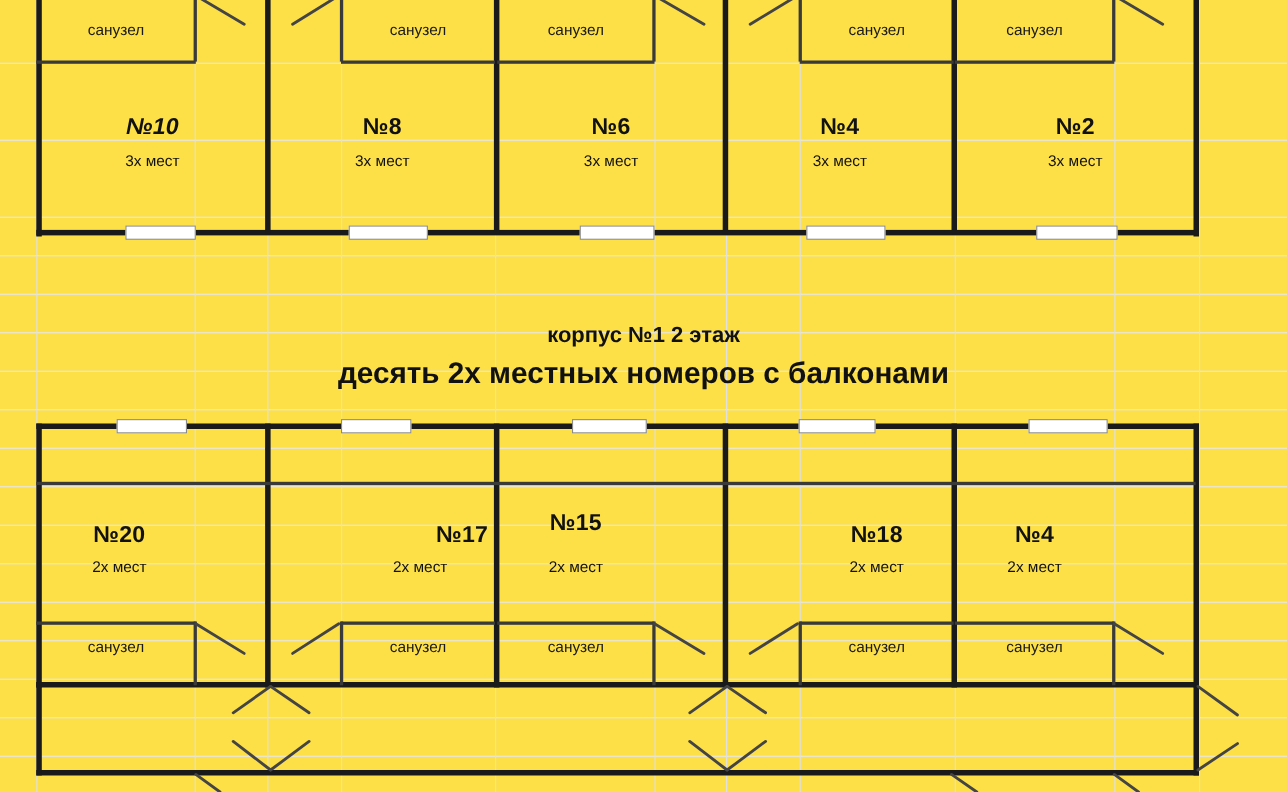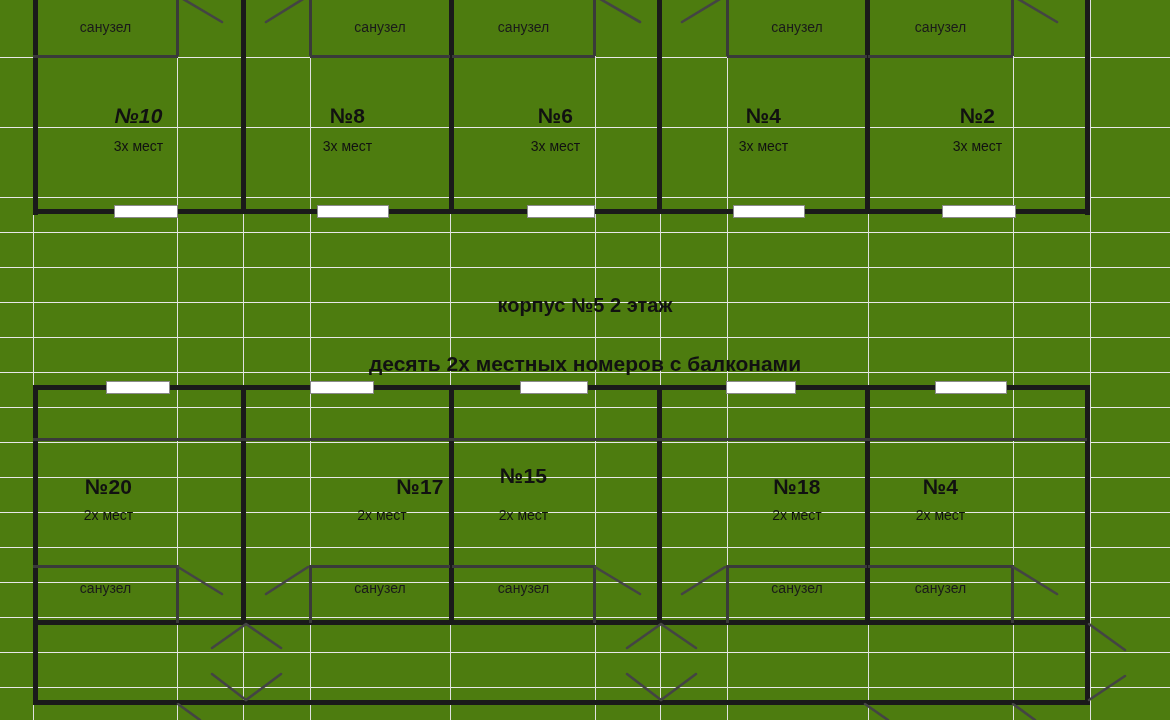--- a/index.html
+++ b/index.html
@@ -6,21 +6,21 @@
   html,body{margin:0;padding:0;background:#fff;}
   body{
     font-family:"Liberation Sans","DejaVu Sans",sans-serif;
     -webkit-font-smoothing:antialiased;
   }
   #stage{
     position:relative;
     width:1170px;
     height:720px;
     overflow:hidden;
-    background:#4d7c0f;
+    background:#fde047;
   }
   
   #grid{position:absolute;left:0;top:0;width:1170px;height:720px;}
   .gl-h{position:absolute;left:0;width:1170px;height:1px;background:#e8e8e8;}
   .gl-v{position:absolute;top:0;width:1px;height:720px;background:#e0e0e0;}
 
   
   #plan{position:absolute;left:0;top:0;width:1170px;height:720px;}
 
   
@@ -66,21 +66,21 @@
   .title{
     position:absolute;
     width:1170px;
     left:0;
     text-align:center;
     font-weight:bold;
     color:#111;
     white-space:nowrap;
   }
   .title-1{font-size:20px;}
-  .title-2{font-size:21px;margin-top:28px;}
+  .title-2{font-size:27px;}
 
   svg.ov{position:absolute;left:0;top:0;width:1170px;height:720px;overflow:visible;}
 </style>
 </head>
 <body>
 
 <div id="stage">
 
   <div id="grid">
       <div class="gl-h" style="top: 57px; background: rgb(232, 232, 232);"></div>
@@ -159,21 +159,21 @@
       <div class="lbl lbl-room" style="left:454px; top:104px; width:203px;">№6</div>
       <div class="lbl lbl-beds" style="left:454px; top:139px; width:203px;">3х мест</div>
 
       <div class="lbl lbl-room" style="left:662px; top:104px; width:203px;">№4</div>
       <div class="lbl lbl-beds" style="left:662px; top:139px; width:203px;">3х мест</div>
 
       <div class="lbl lbl-room" style="left:870px; top:104px; width:215px;">№2</div>
       <div class="lbl lbl-beds" style="left:870px; top:139px; width:215px;">3х мест</div>
     </div>
 
-    <div class="title title-1" style="top:294px;">корпус №5   2 этаж</div>
+    <div class="title title-1" style="top:294px;">корпус №1   2 этаж</div>
     <div class="title title-2" style="top:324px;">десять 2х местных номеров с балконами</div>
 
     <div>
 
       <div class="w w-h" style="left:33px;  top:385px; width:1057px;"></div>
       <div class="w w-v" style="left:33px;  top:385px; height:240px;"></div>
       <div class="w w-v" style="left:1085px;top:385px; height:240px;"></div>
       <div class="w w-h" style="left:33px;  top:620px; width:1057px;"></div>
 
       <div class="w w-h" style="left:33px;  top:700px; width:1057px;"></div>

